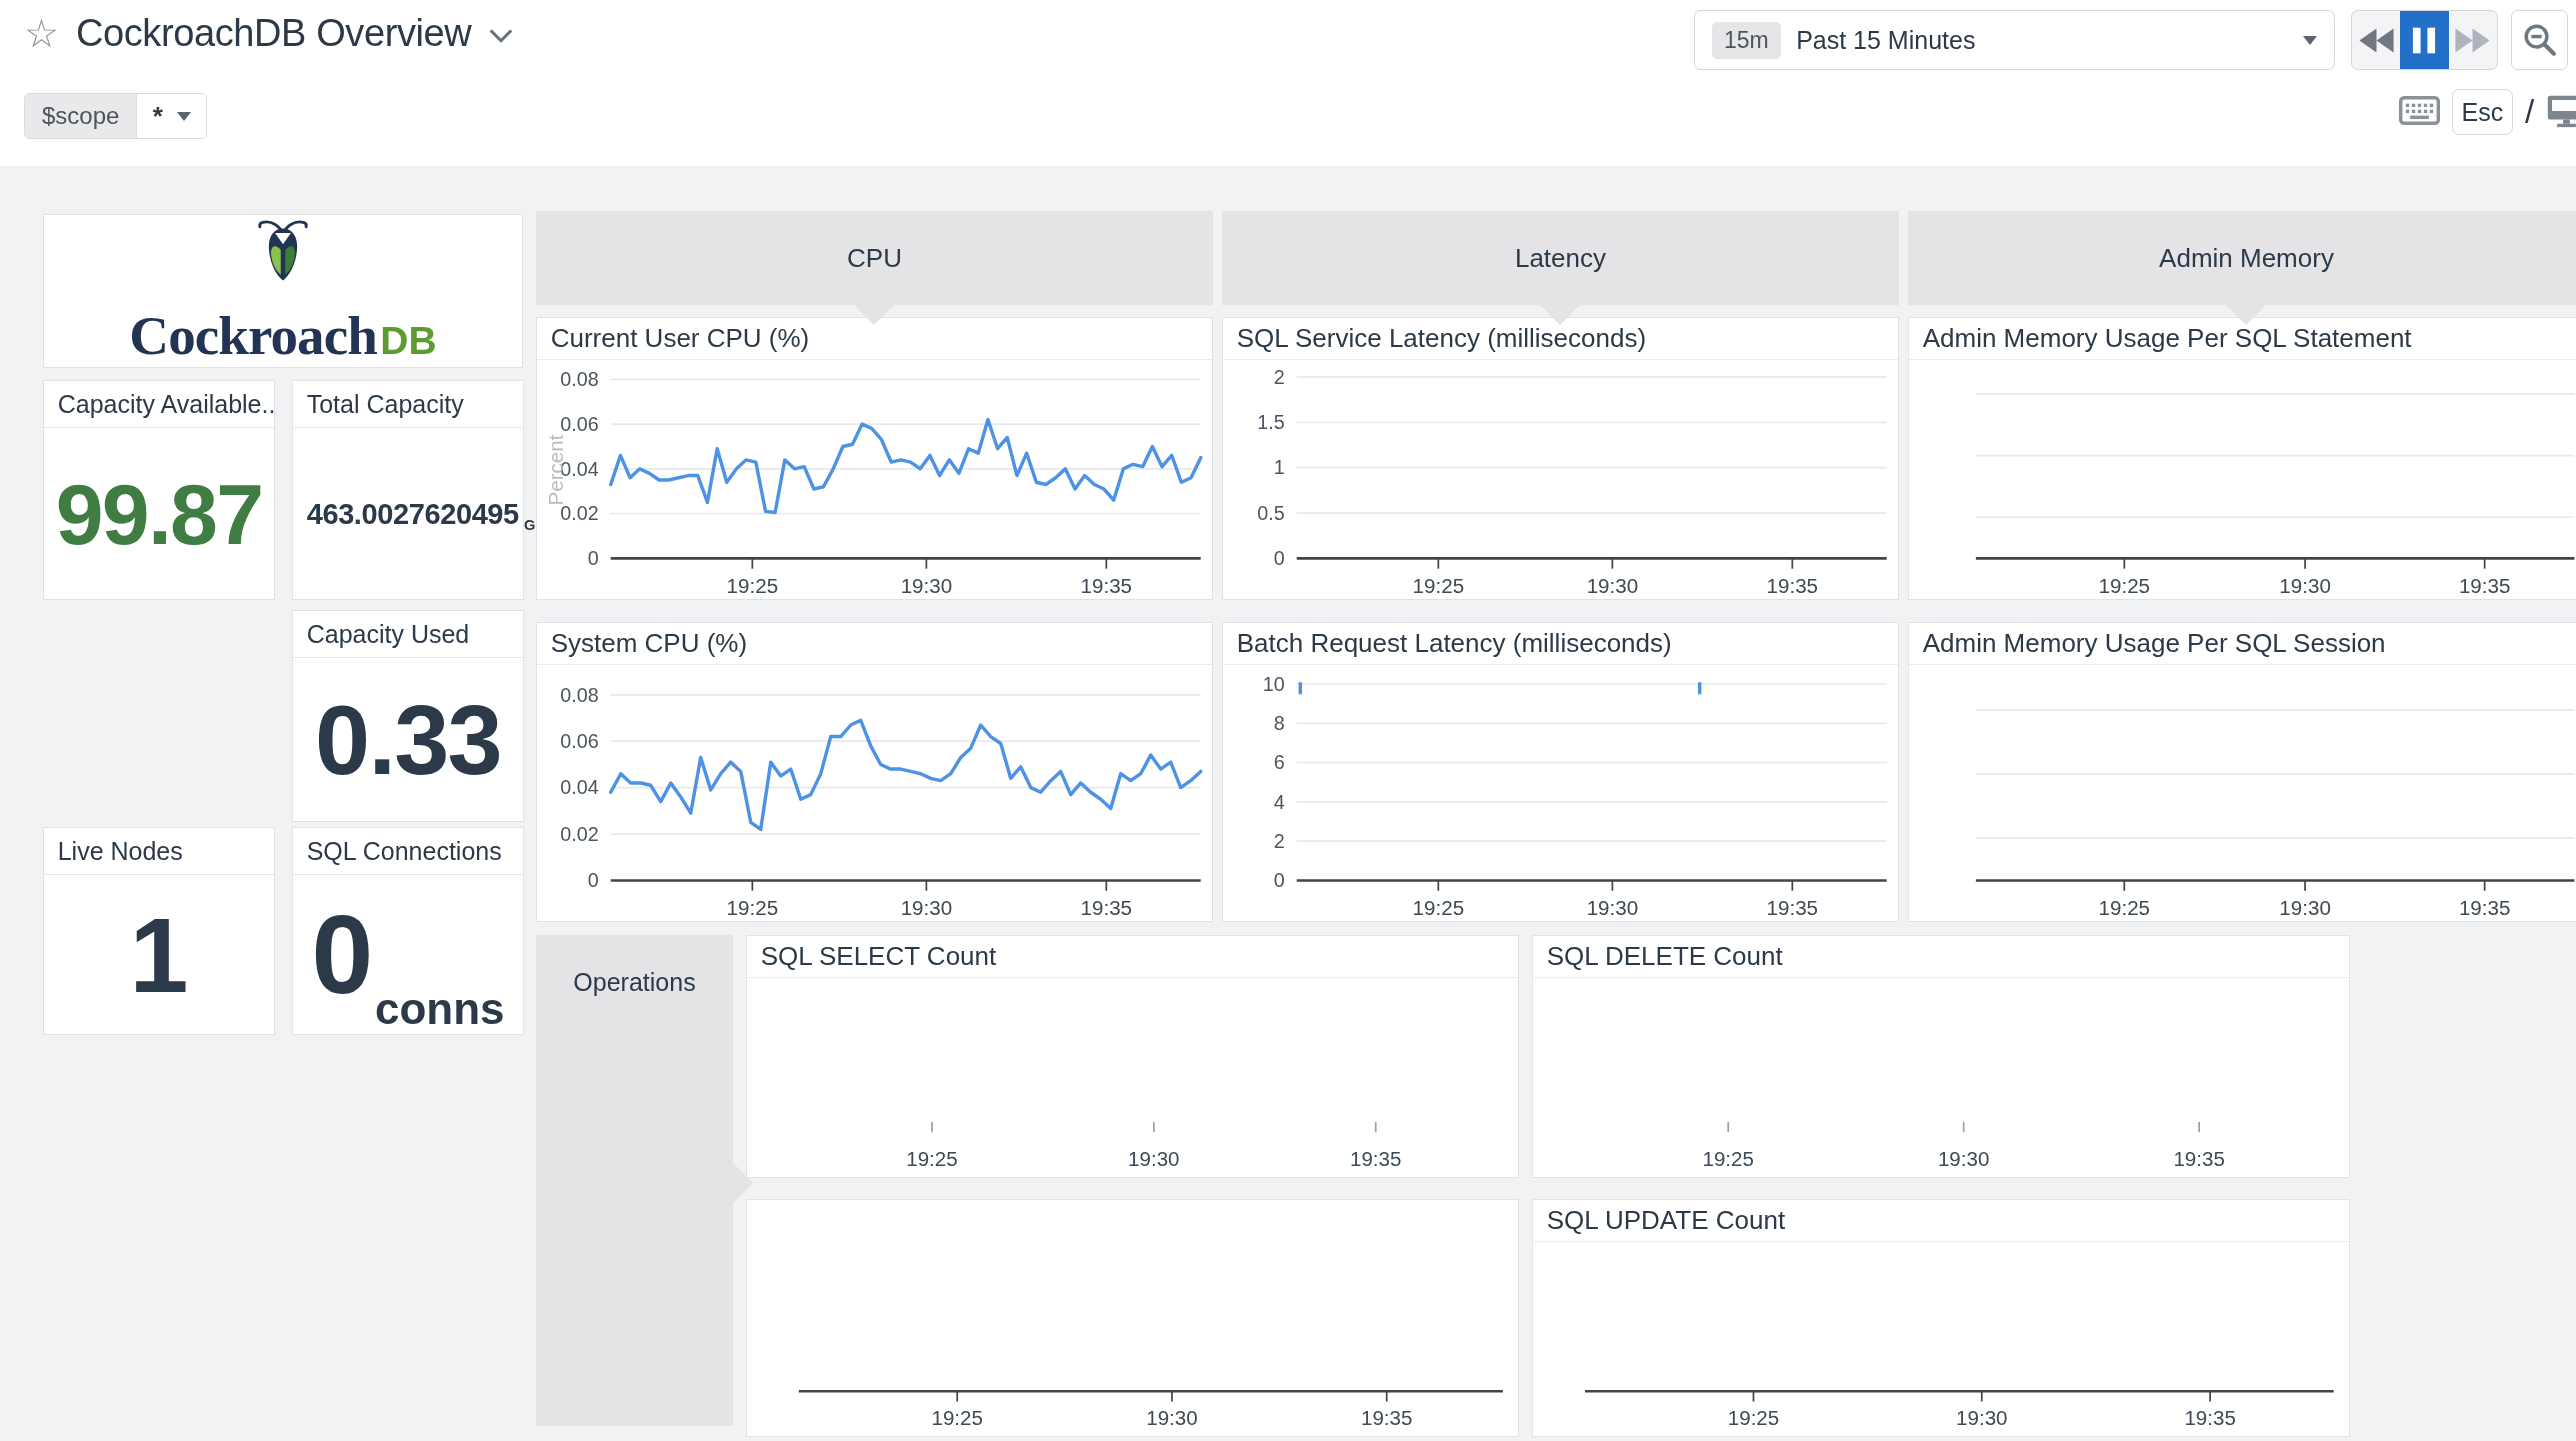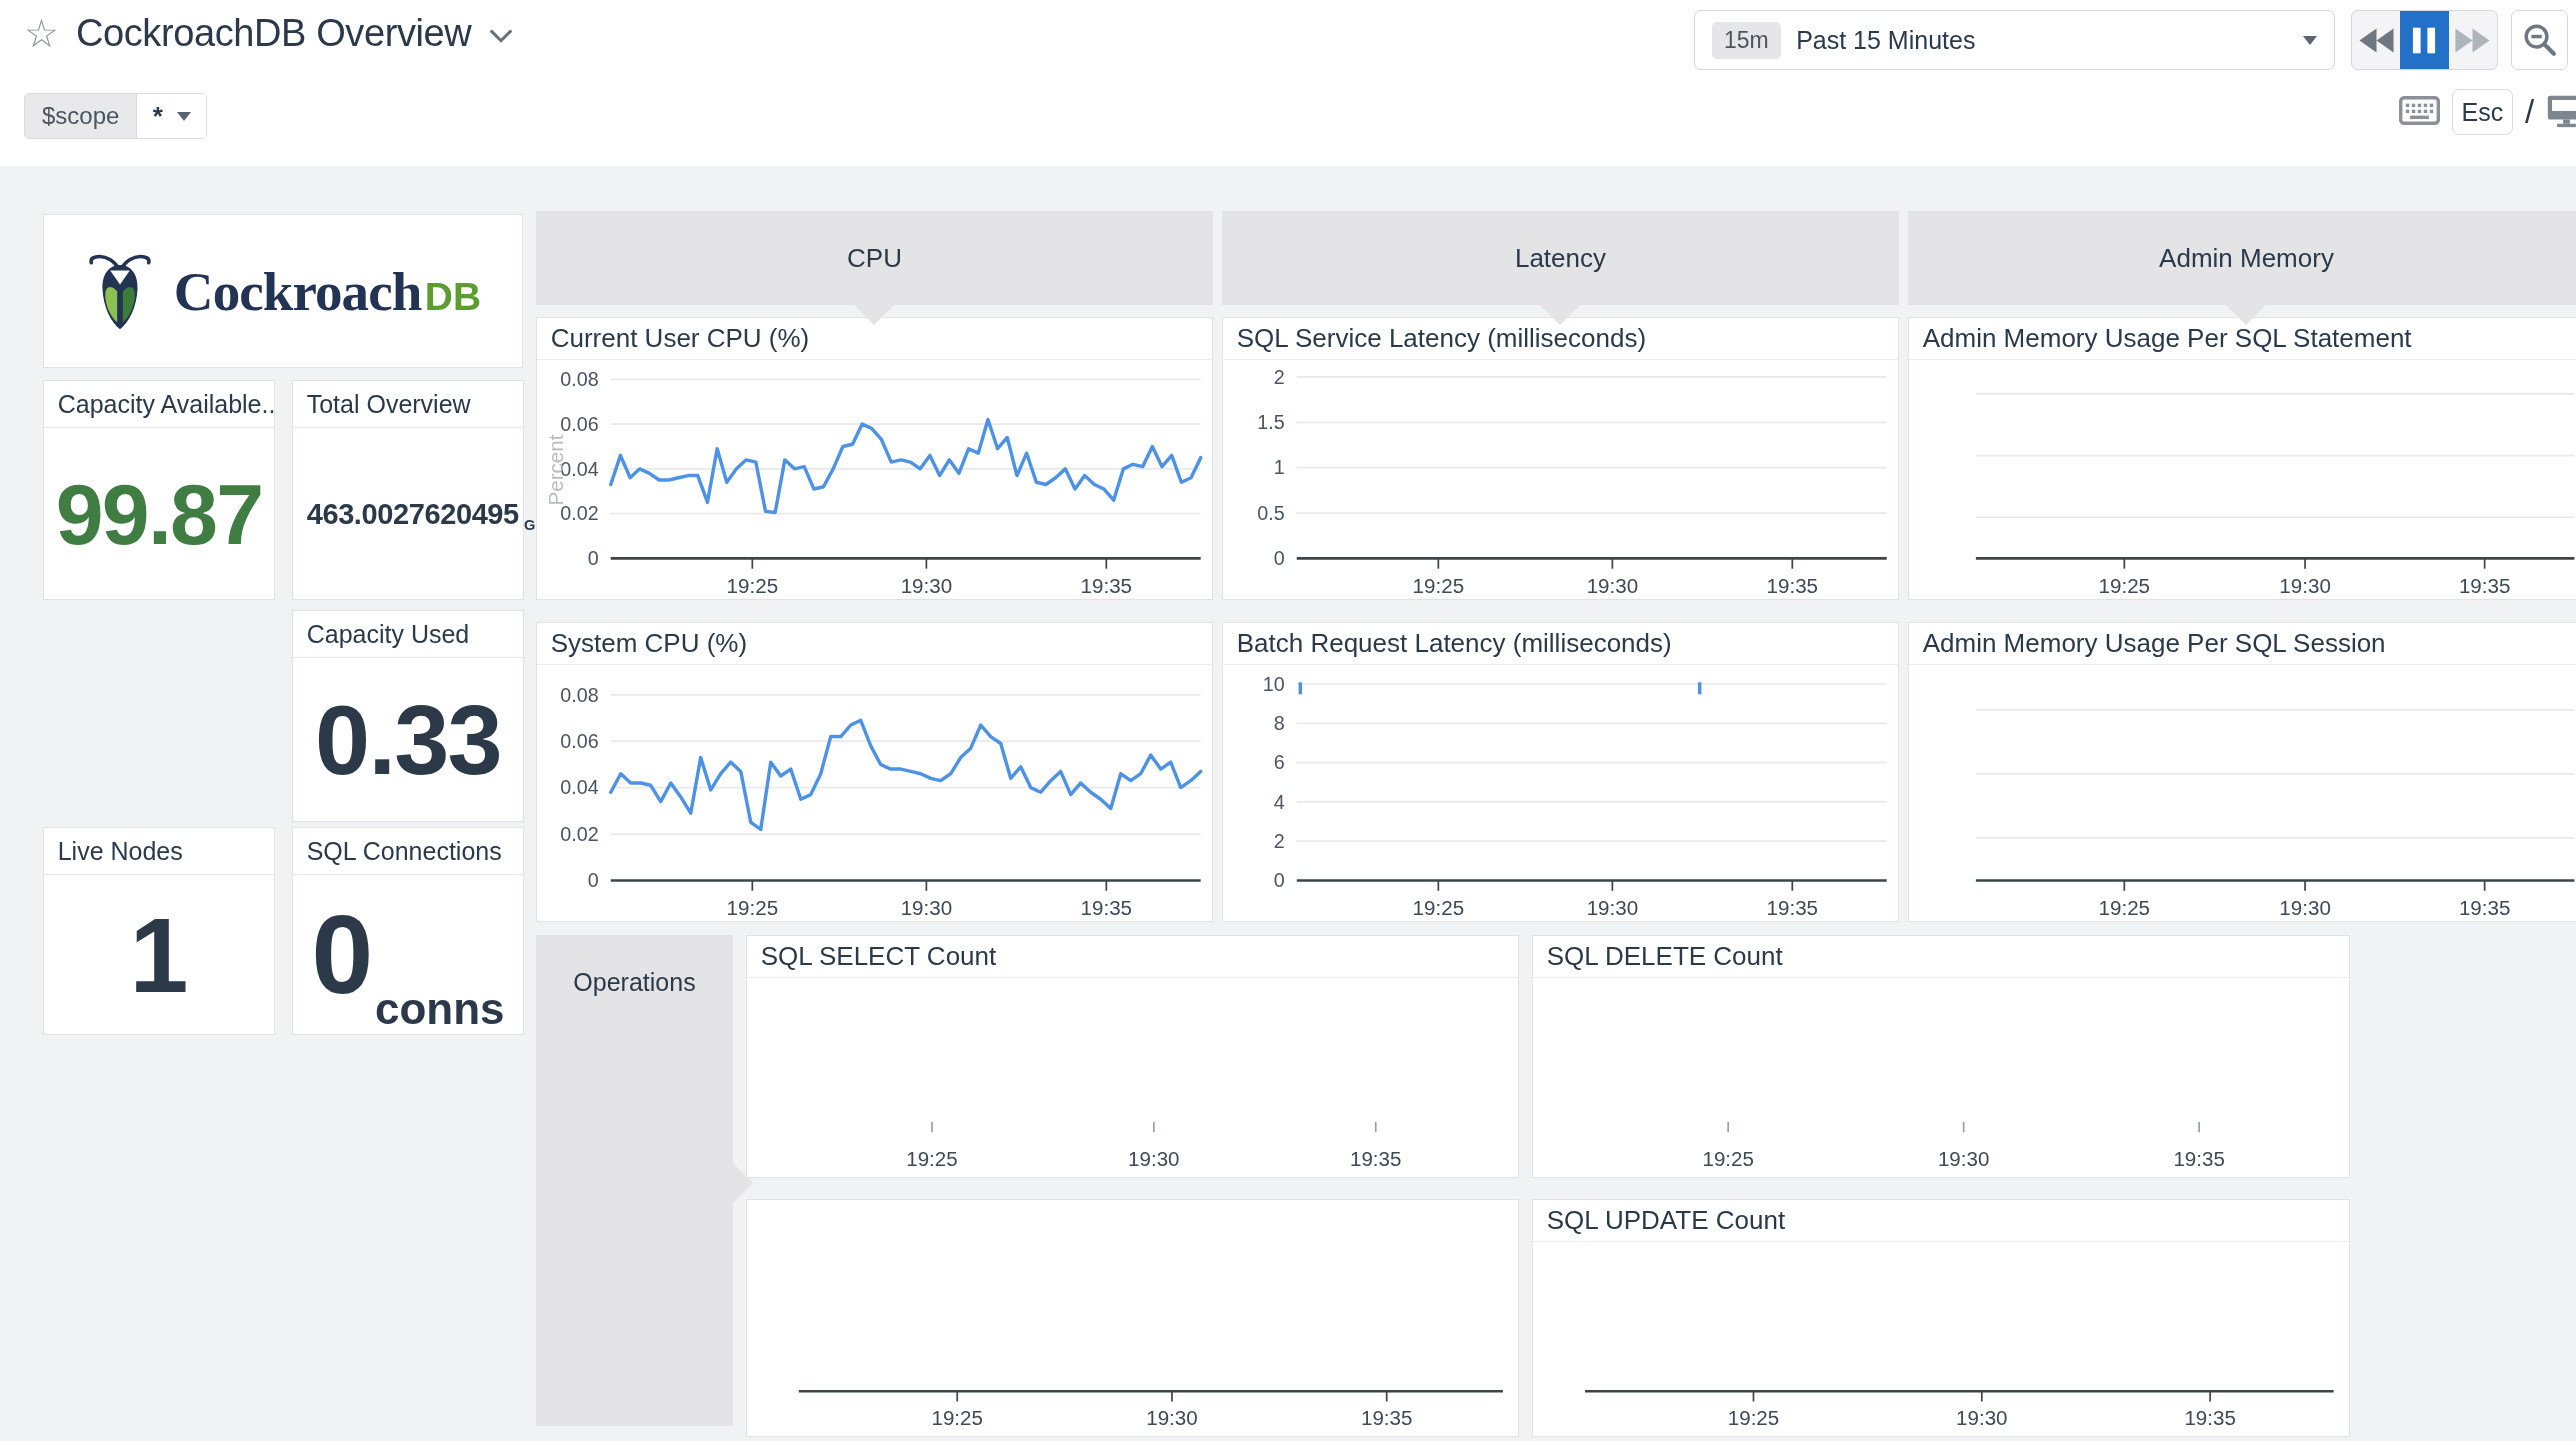--- a/index.html
+++ b/index.html
@@ -35,21 +35,21 @@
   .scopename{background:#e9e9ec;padding:0 17px;font-size:24px;color:#4a5560;display:flex;align-items:center;}
   .scopeval{background:#fff;padding:0 15.4px;display:flex;align-items:center;gap:13.7px;border-left:1.7px solid #dcdce0;}
   .scopeval .v{font-size:26px;font-weight:bold;color:#2b3949;}
 
   .kbd-area{position:absolute;top:89px;left:2399px;display:flex;align-items:center;gap:12px;z-index:3;}
   .esckey{border:1.7px solid #d9d9dc;border-radius:6.9px;background:#fff;height:46px;min-width:55px;
           display:flex;align-items:center;justify-content:center;font-size:25px;color:#2b3949;box-sizing:border-box;padding:0 8.6px;}
   .slash{font-size:33px;color:#2b3949;font-weight:300;}
 
   
-  .card{position:absolute;background:#fff;border:1.7px solid #e2e2e6;box-sizing:border-box;z-index:1;}
+  .card{position:absolute;background:#fff;border:1.7px solid #e2e2e6;box-sizing:border-box;z-index:1;flex-direction:column;}
   .logo-card{display:flex;align-items:center;justify-content:center;gap:19px;}
   .cr-word{font-family:"Liberation Serif",serif;font-weight:bold;font-size:55px;color:#223353;letter-spacing:-0.9px;}
   .cr-db{font-family:"Liberation Sans",sans-serif;font-weight:bold;font-size:39px;color:#5d9c31;margin-left:3.4px;}
 
   .stat-label{height:46px;line-height:46px;padding-left:13.7px;font-size:25px;color:#2b3949;
               border-bottom:1.7px solid #e6e6e9;white-space:nowrap;overflow:hidden;}
   .stat-value{position:absolute;left:0;right:0;top:48px;bottom:0;display:flex;align-items:center;
               justify-content:center;font-weight:bold;color:#2b3949;}
   .stat-value.left{justify-content:flex-start;padding-left:13.7px;}
   .v-9987{font-size:86px;color:#3f7d42;letter-spacing:-1.7px;}
@@ -185,21 +185,21 @@
     </span>
   </div>
 
   <div class="card" style="left:43px;top:380px;width:232px;height:220px;">
     <div class="stat-label">Capacity Available...</div>
     <div class="stat-value">
         <span class="v-9987">99.87</span>
       </div>
   </div>
   <div class="card" style="left:292px;top:380px;width:232px;height:220px;">
-    <div class="stat-label">Total Overview</div>
+    <div class="stat-label">Total Capacity</div>
     <div class="stat-value left baseline-flex">
       <span class="v-total">463.0027620495</span>
         <span class="suffix-sm">GB</span>
     </div>
   </div>
 
   <div class="card" style="left:292px;top:610px;width:232px;height:212px;">
     <div class="stat-label">Capacity Used</div>
     <div class="stat-value">
         <span class="v-033">0.33</span>

